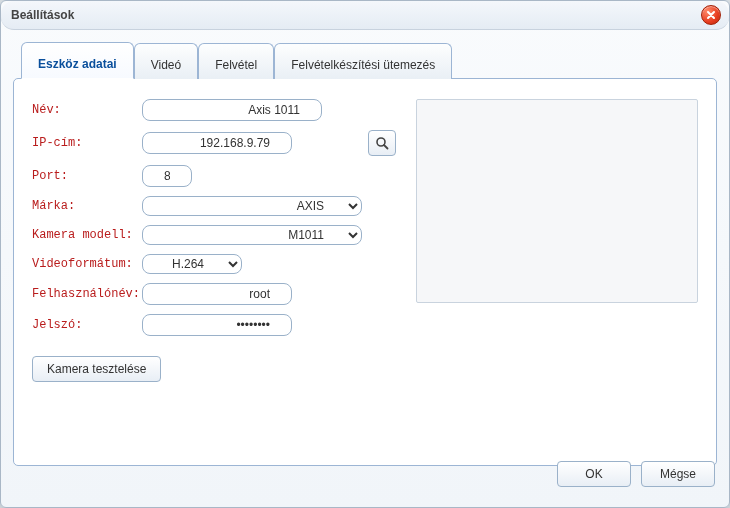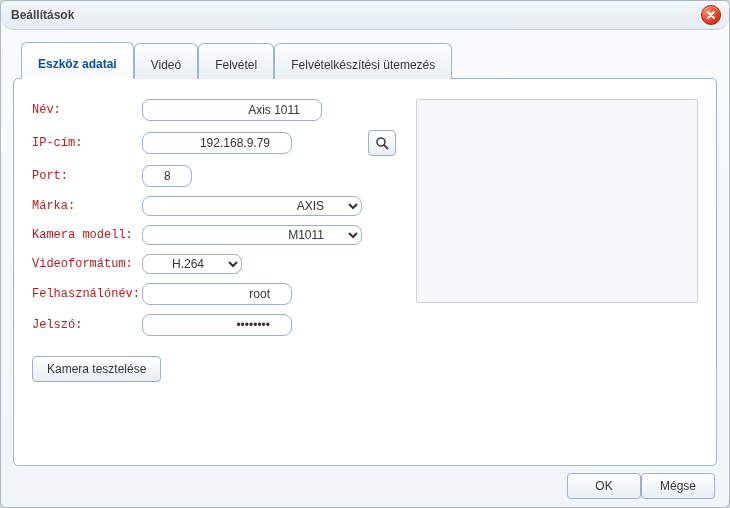--- a/index.html
+++ b/index.html
@@ -159,22 +159,23 @@
     cursor: pointer;
     font-family: inherit;
     font-size: 12px;
     color: #333;
     text-align: center;
   }
 
   .footer {
     position: absolute;
     right: 14px;
-    bottom: 8px;
-    display: flex;
+    bottom: 20px;
+    display: flex;
+    gap: 10px;
   }
   .footer button {
     min-width: 74px;
     height: 26px;
     padding: 0 14px;
     border: 1px solid #9ab1c9;
     border-radius: 4px;
     background: linear-gradient(to bottom, #ffffff 0%, #e8eef5 100%);
     cursor: pointer;
     font-family: inherit;

